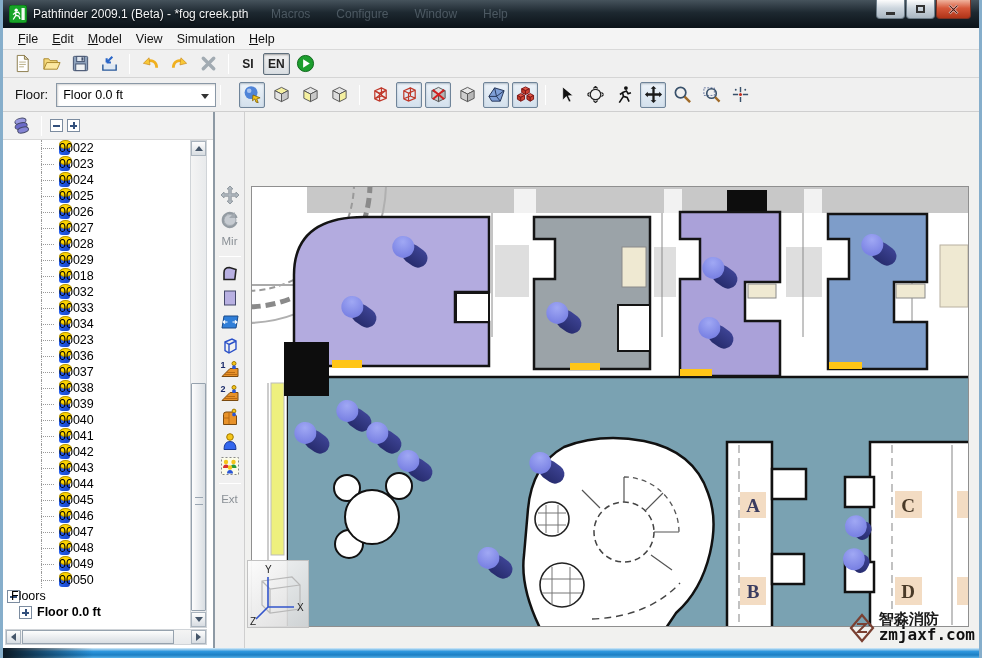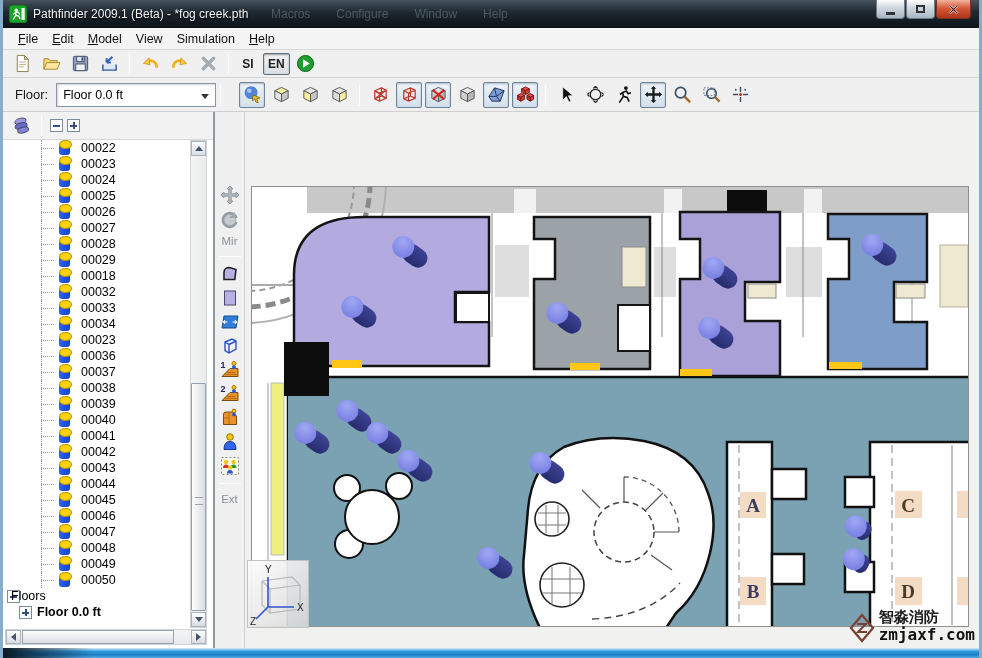--- a/index.html
+++ b/index.html
@@ -46,21 +46,21 @@
   .panel-toolbar .tbtn { width:24px; height:22px; }
   .pm-box { width:13px; height:13px; border:1px solid #7c8ca0; background:#fff; position:relative; }
   .pm-box::before { content:''; position:absolute; left:2px; top:5px; width:7px; height:1.6px; background:#33507c; }
   .pm-box.plus::after { content:''; position:absolute; left:5px; top:2px; width:1.6px; height:7px; background:#33507c; }
   .tree { position:absolute; left:0; top:28px; width:186px; height:488px; overflow:hidden; background:#fff; }
   .tree-row { position:relative; height:16px; display:flex; align-items:center; font-size:12.5px; color:#000; }
   .tree-row .guide-v { position:absolute; left:38px; top:0; height:16px; border-left:1px dotted #9a9a9a; }
   .tree-row .guide-h { position:absolute; left:38px; top:8px; width:13px; border-top:1px dotted #9a9a9a; }
   .cyl { position:absolute; left:56px; top:3px; width:11px; height:12px; background:linear-gradient(90deg,#2a64f0,#1742c8); border-radius:3px; }
   .cyl::before { content:''; position:absolute; left:0; top:-3px; width:11px; height:7px; border-radius:50%; background:#ffd400; border:0.5px solid #b89400; }
-  .tree-row .lbl { position:absolute; left:78px; }
+  .tree-row .lbl { position:absolute; left:56px; }
   .tree-row.floors .lbl { left:8px; }
   .tree-row.floorchild .lbl { left:34px; font-weight:bold; }
   .tree-row .pm { position:absolute; top:2px; }
   
   .vsb { position:absolute; right:6px; top:28px; width:17px; height:488px; background:linear-gradient(90deg,#f4f4f4,#e8eaec); border:1px solid #d0d4d8; }
   .sb-arrow { position:absolute; left:0; width:15px; height:15px; background:linear-gradient(180deg,#fdfdfd,#d8dde2); border:1px solid #aab4be; display:flex; align-items:center; justify-content:center; }
   .tri-up { width:0; height:0; border-left:4px solid transparent; border-right:4px solid transparent; border-bottom:5px solid #45566a; }
   .tri-down { width:0; height:0; border-left:4px solid transparent; border-right:4px solid transparent; border-top:5px solid #45566a; }
   .tri-left { width:0; height:0; border-top:4px solid transparent; border-bottom:4px solid transparent; border-right:5px solid #45566a; }
   .tri-right { width:0; height:0; border-top:4px solid transparent; border-bottom:4px solid transparent; border-left:5px solid #45566a; }
@@ -81,21 +81,21 @@
   .viewport { position:absolute; left:6px; top:74px; width:718px; height:441px; background:#fff; border:1px solid #8f8f8f; overflow:hidden; }
   .scene { position:absolute; left:0; top:0; width:718px; height:441px; }
   .agent { position:absolute; width:40px; height:24px; transform:rotate(36deg); }
   .agent .b { position:absolute; left:12px; top:2px; width:27px; height:19px; border-radius:10px; background:linear-gradient(180deg,#3d4394,#272c6e); }
   .agent .h { position:absolute; left:0; top:0; width:22px; height:22px; border-radius:50%; background:radial-gradient(circle at 35% 32%,#a0a8f4,#7b83e4 70%); }
   .agent.s { width:30px; transform:rotate(28deg); }
   .agent.s .b { width:15px; }
   .axis-widget { position:absolute; left:2px; top:448px; width:62px; height:68px; background:linear-gradient(135deg,rgba(252,252,252,.95),rgba(215,215,215,.9)); border:1px solid #c2c2c2; }
   .watermark { position:absolute; right:4px; bottom:4px; display:flex; align-items:center; gap:4px; }
   .wm-text { display:flex; flex-direction:column; line-height:1.05; }
-  .wm-cn { font-size:15px; font-weight:bold; color:#1a1a1a;font-family:Liberation Mono, monospace; }
+  .wm-cn { font-size:15px; font-weight:bold; color:#1a1a1a; }
   .wm-en { font-size:16px; font-weight:bold; color:#111; font-family:"DejaVu Sans Mono", monospace; }
   
   .bottom-border { position:absolute; left:0; right:0; bottom:0; height:10px; background:linear-gradient(180deg,#d8ecf8 0%,#2e96dd 35%,#1b7fc4 70%,#5cb2e8 100%); }
   .bottom-border::before { content:''; position:absolute; left:0; top:0; width:90px; height:10px; background:linear-gradient(90deg,#0a1824,rgba(10,30,45,0)); }
 </style>
 </head>
 <body>
 
 <div class="window">
 

